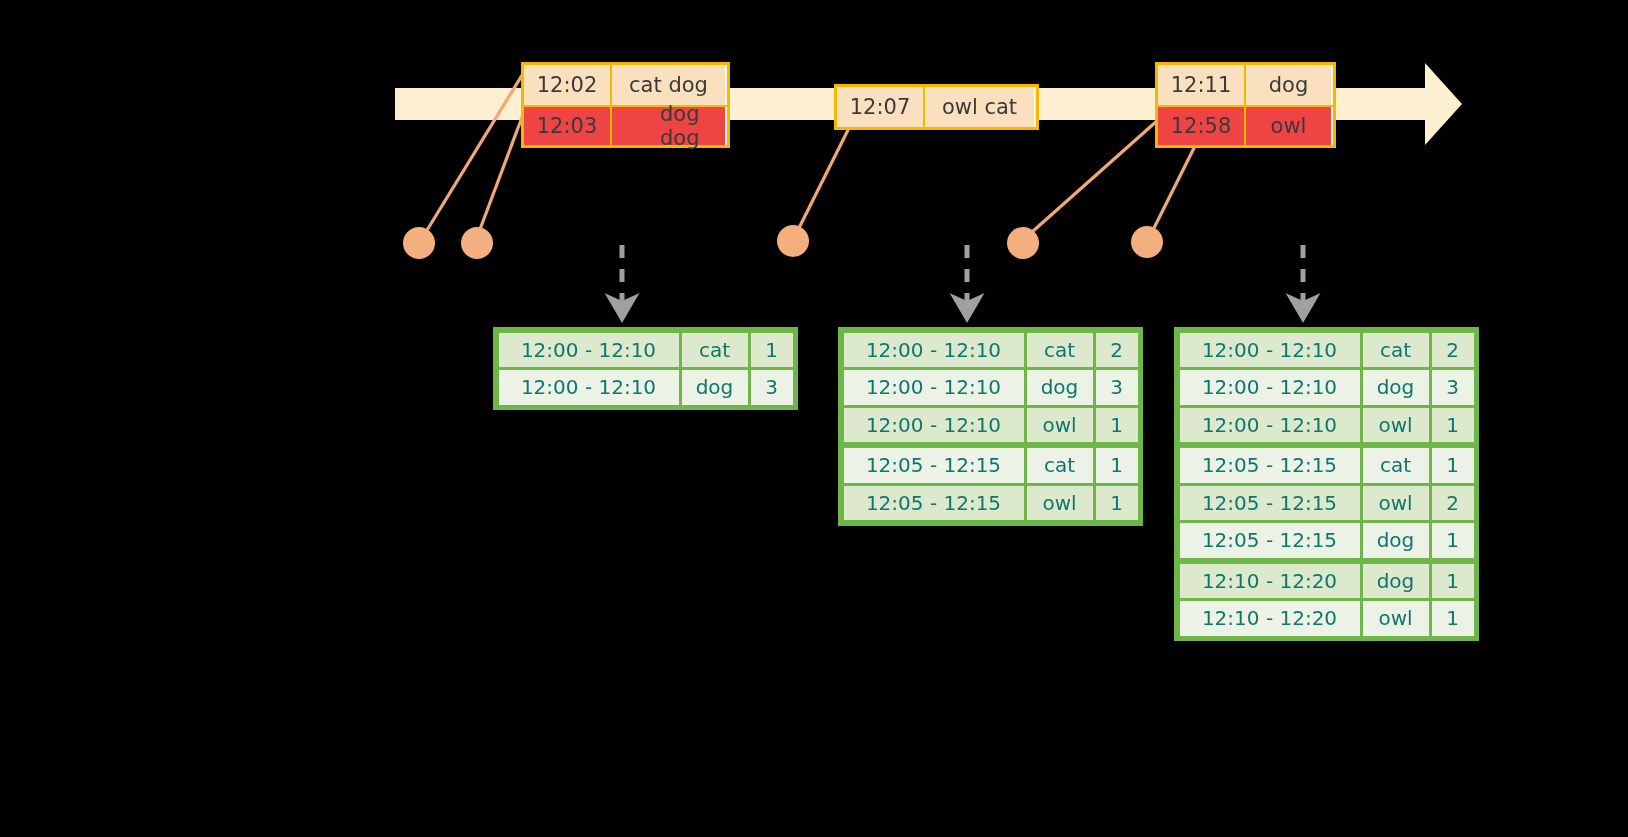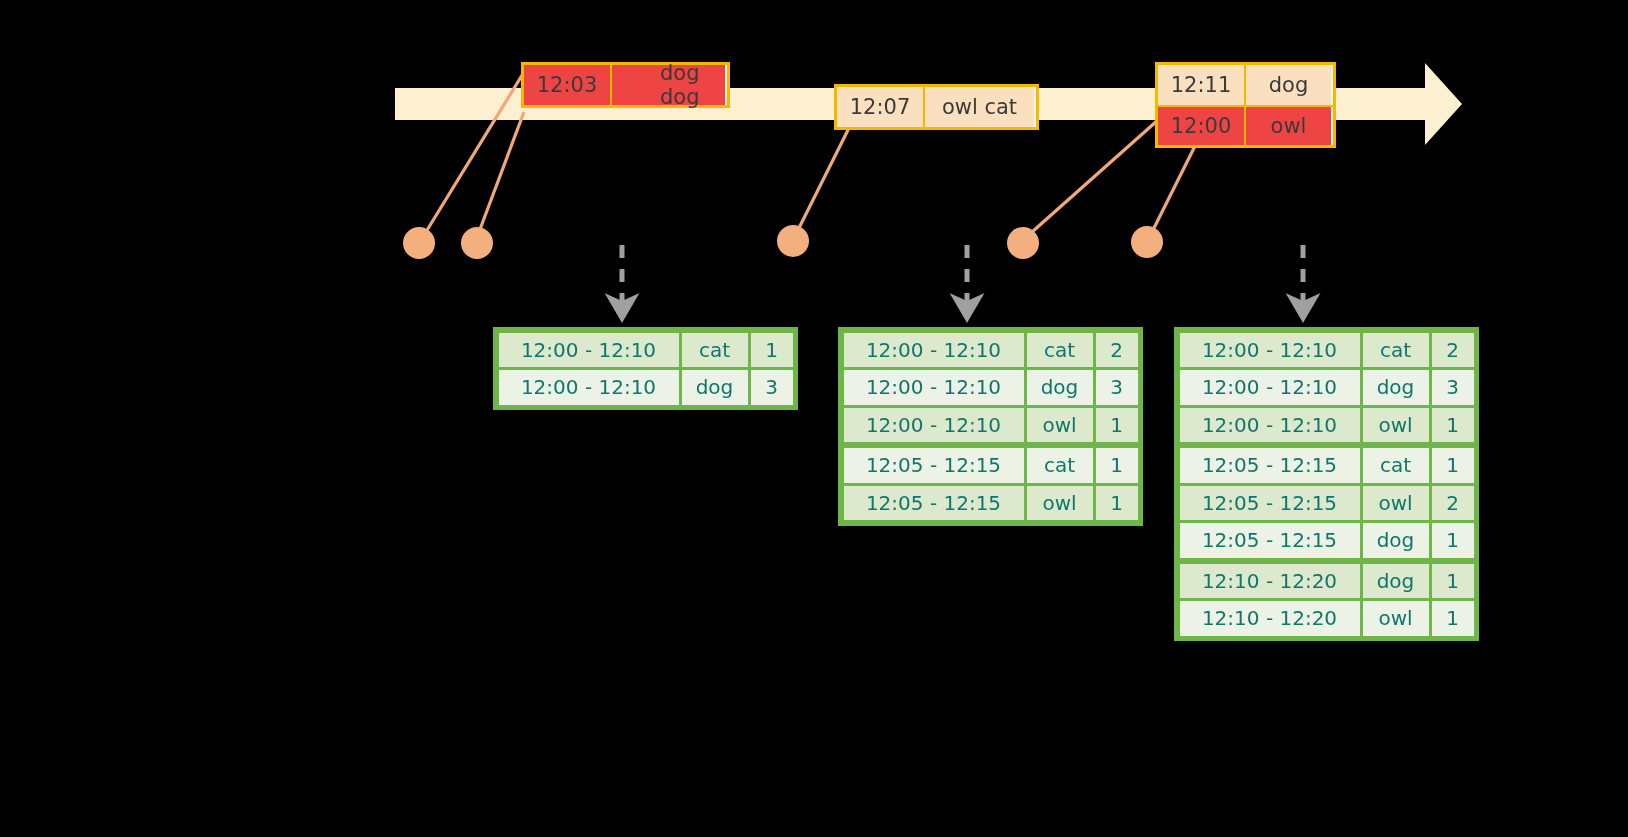--- a/index.html
+++ b/index.html
@@ -145,38 +145,42 @@
 
     <g stroke="#A0A0A0" stroke-width="5" stroke-dasharray="13 11" fill="none">
       <line x1="622" y1="245" x2="622" y2="306" marker-end="url(#dashArrowHead)"></line>
       <line x1="967" y1="245" x2="967" y2="306" marker-end="url(#dashArrowHead)"></line>
       <line x1="1303" y1="245" x2="1303" y2="306" marker-end="url(#dashArrowHead)"></line>
     </g>
   </svg>
 
   <div id="event-boxes">
       <div class="event-box" style="left: 521px; top: 62px; width: 209px;">
+        <div class="event-row shade-a">
+          <div class="cell-time">12:02</div>
+          <div class="cell-val" style="width: 113px;">cat dog</div>
+        </div>
         <div class="event-row shade-b">
           <div class="cell-time">12:03</div>
           <div class="cell-val" style="width: 113px; padding-left: 48px;">dog dog</div>
         </div>
       </div>
       <div class="event-box" style="left: 834px; top: 84px; width: 205px; justify-content: flex-end;">
         <div class="event-row shade-a">
           <div class="cell-time">12:07</div>
           <div class="cell-val" style="width: 109px;">owl cat</div>
         </div>
       </div>
       <div class="event-box" style="left: 1155px; top: 62px; width: 181px;">
         <div class="event-row shade-a">
           <div class="cell-time">12:11</div>
           <div class="cell-val" style="width: 85px;">dog</div>
         </div>
         <div class="event-row shade-b">
-          <div class="cell-time">12:00</div>
+          <div class="cell-time">12:58</div>
           <div class="cell-val" style="width: 85px;">owl</div>
         </div>
       </div>
     </div>
 
   <div id="result-tables">
       <div class="result-table" style="left: 493px; top: 327px;">
         <div class="res-row shade-a">
           <div class="rc rc-window">12:00 - 12:10</div>
           <div class="rc rc-key">cat</div>

